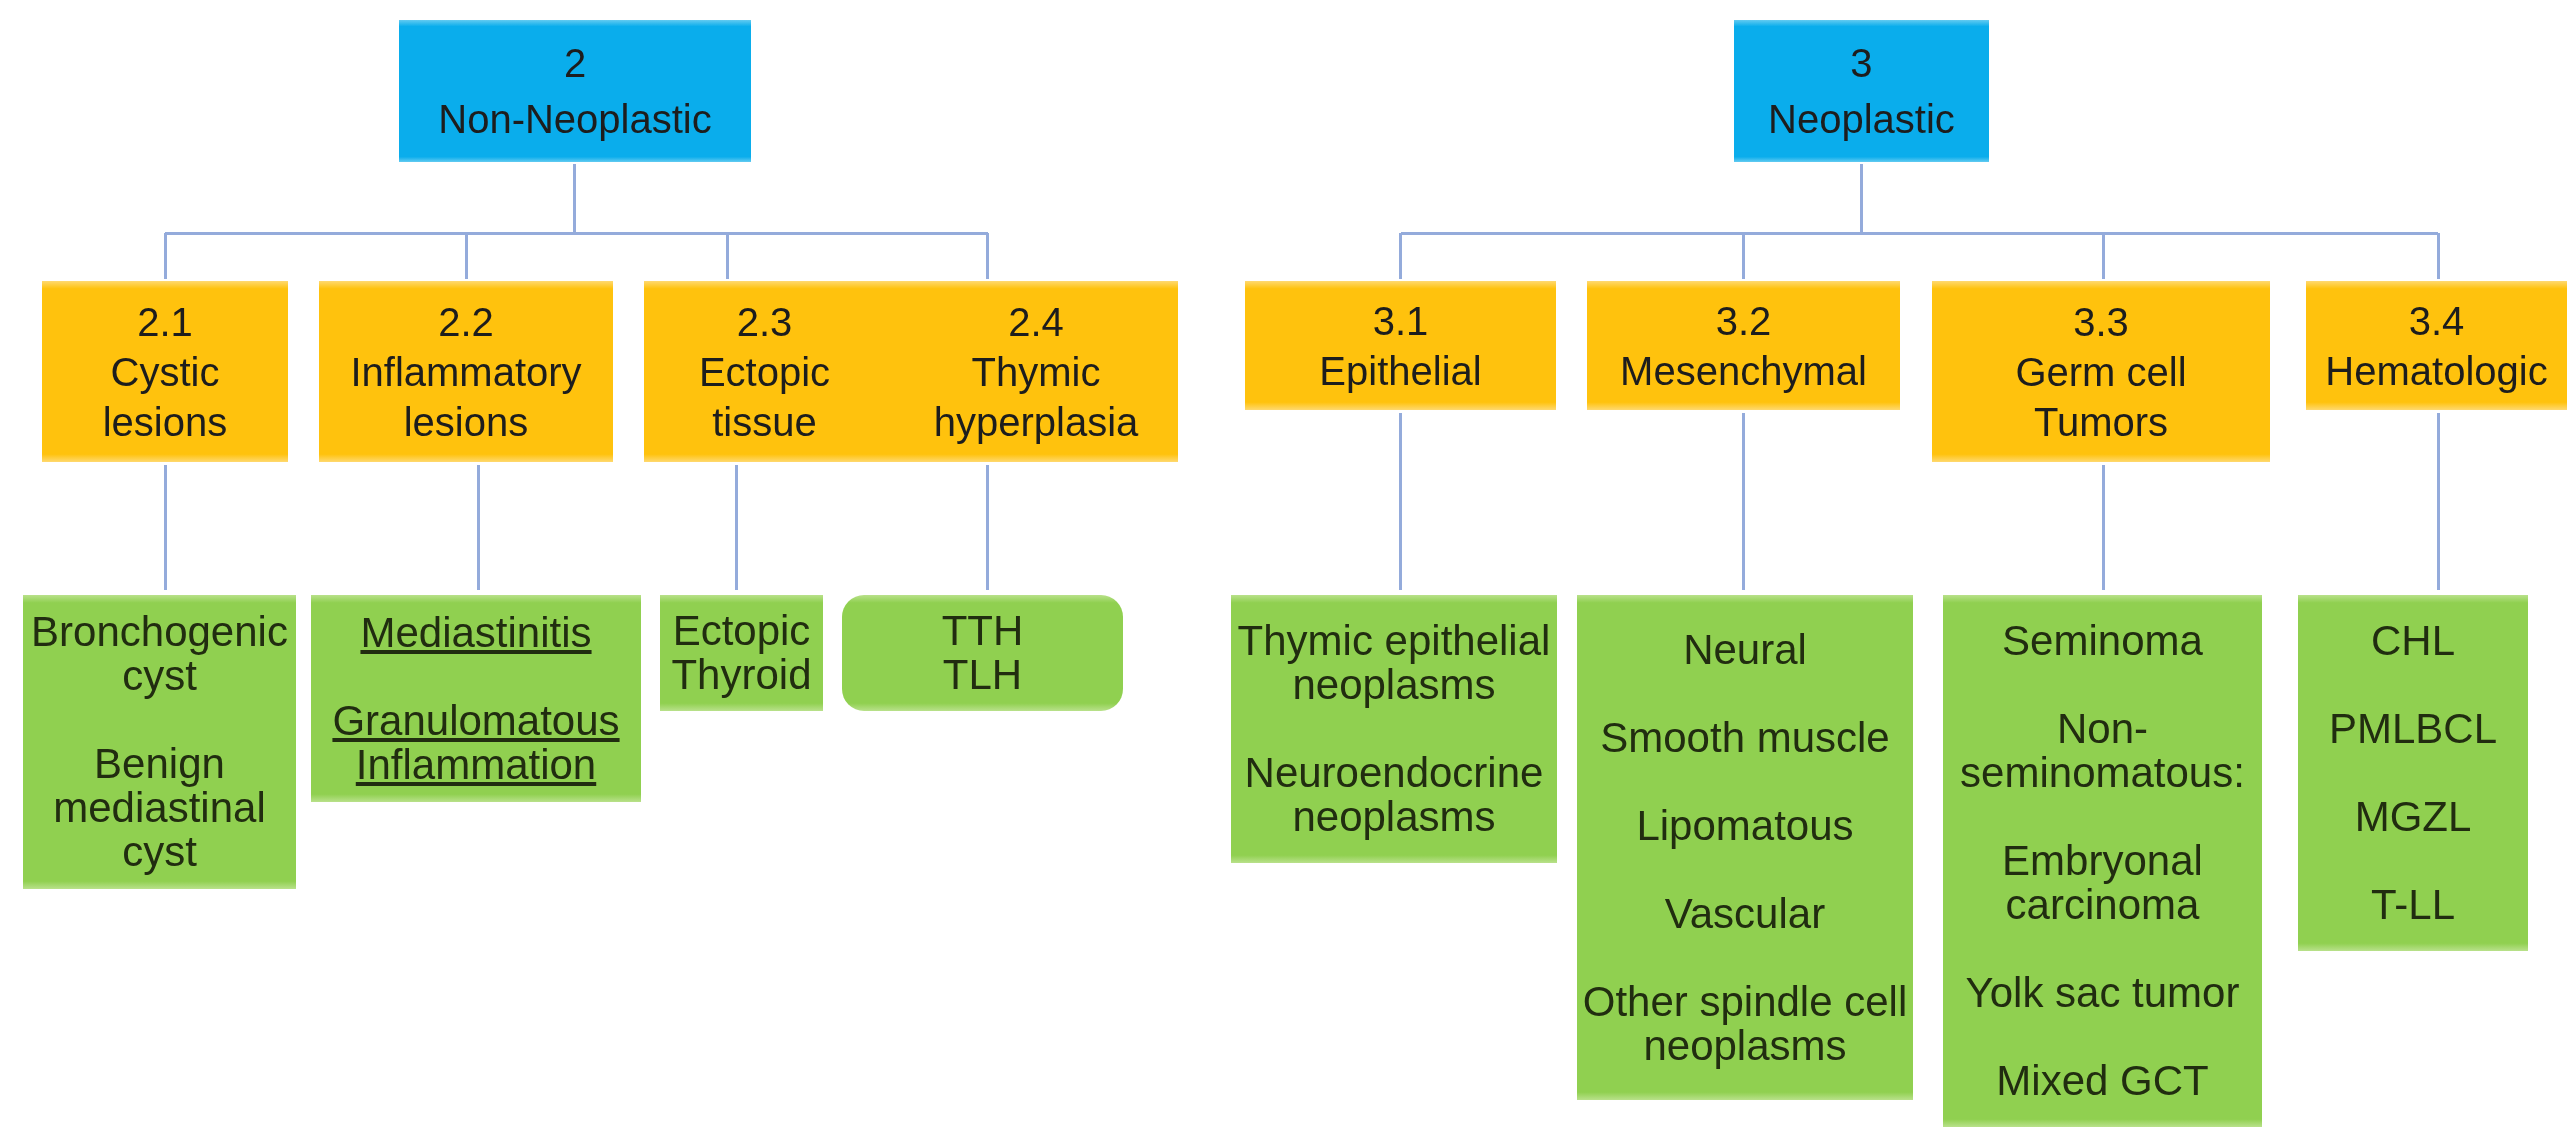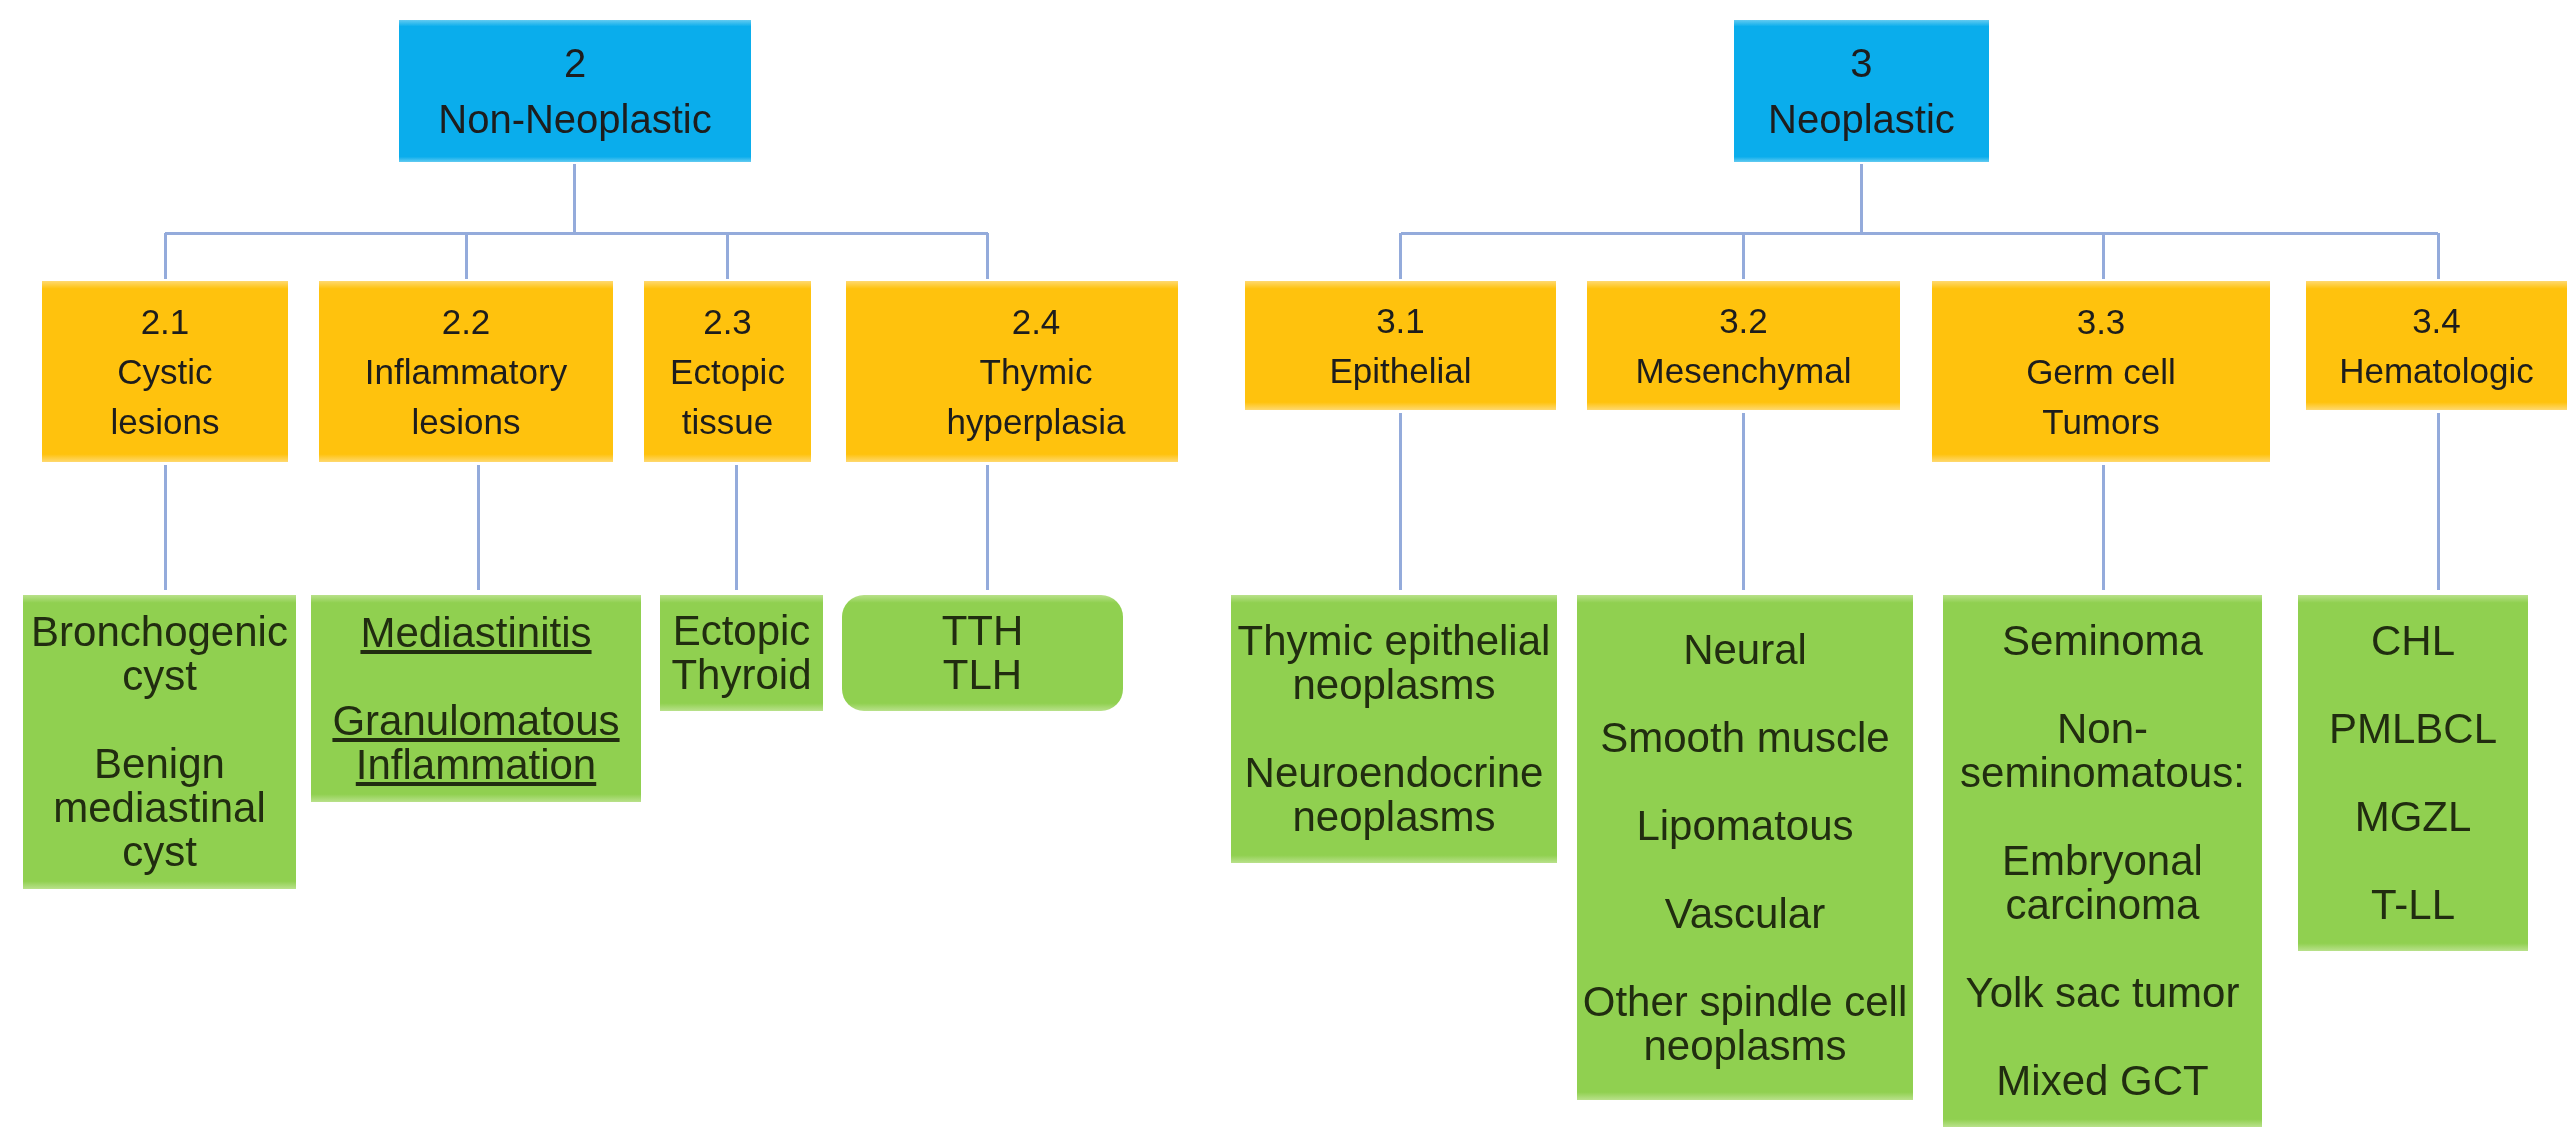--- a/index.html
+++ b/index.html
@@ -16,21 +16,21 @@
     text-align:center;
     white-space:pre-line;
     color:#1d1d1d;
   }
   .lvl-blue{
     background:linear-gradient(180deg,#63cbf1 0px,#0aadec 6.5px,#0aadec calc(100% - 5.2px),#63cbf1 100%);
     font-size:40px;line-height:56px;
   }
   .lvl-orange{
     background:linear-gradient(180deg,#ffd970 0px,#ffc20d 7.8px,#ffc20d calc(100% - 7.8px),#ffd970 100%);
-    font-size:35px;line-height:50px;
+    font-size:40px;line-height:50px;
   }
   .lvl-green{
     background:linear-gradient(180deg,#b9e18b 0px,#90d050 7.8px,#90d050 calc(100% - 7.8px),#b9e18b 100%);
     font-size:42px;line-height:44px;
     color:#212d10;
   }
   .line{
     position:absolute;
     background:#94abdb;
   }
@@ -66,21 +66,21 @@
 
   <div class="node lvl-blue" style="left:399px;top:19.5px;width:352px;height:142px;">2
 Non-Neoplastic</div>
 
   <div class="node lvl-orange" style="left:42px;top:281px;width:246px;height:181px;">2.1
 Cystic
 lesions</div>
   <div class="node lvl-orange" style="left:319px;top:281px;width:294px;height:181px;">2.2
 Inflammatory
 lesions</div>
-  <div class="node lvl-orange" style="left:644px;top:281px;width:167px;height:181px;">2.3
+  <div class="node lvl-orange" style="left:644px;top:281px;width:167px;height:181px;padding-left:37px;">2.3
 Ectopic
 tissue</div>
   <div class="node lvl-orange" style="left:846px;top:281px;width:284px;height:181px;padding-left:48px;">2.4
 Thymic
 hyperplasia</div>
 
   <div class="node lvl-green" style="left:23px;top:595px;width:273px;height:294px;">Bronchogenic
 cyst
 
 Benign

